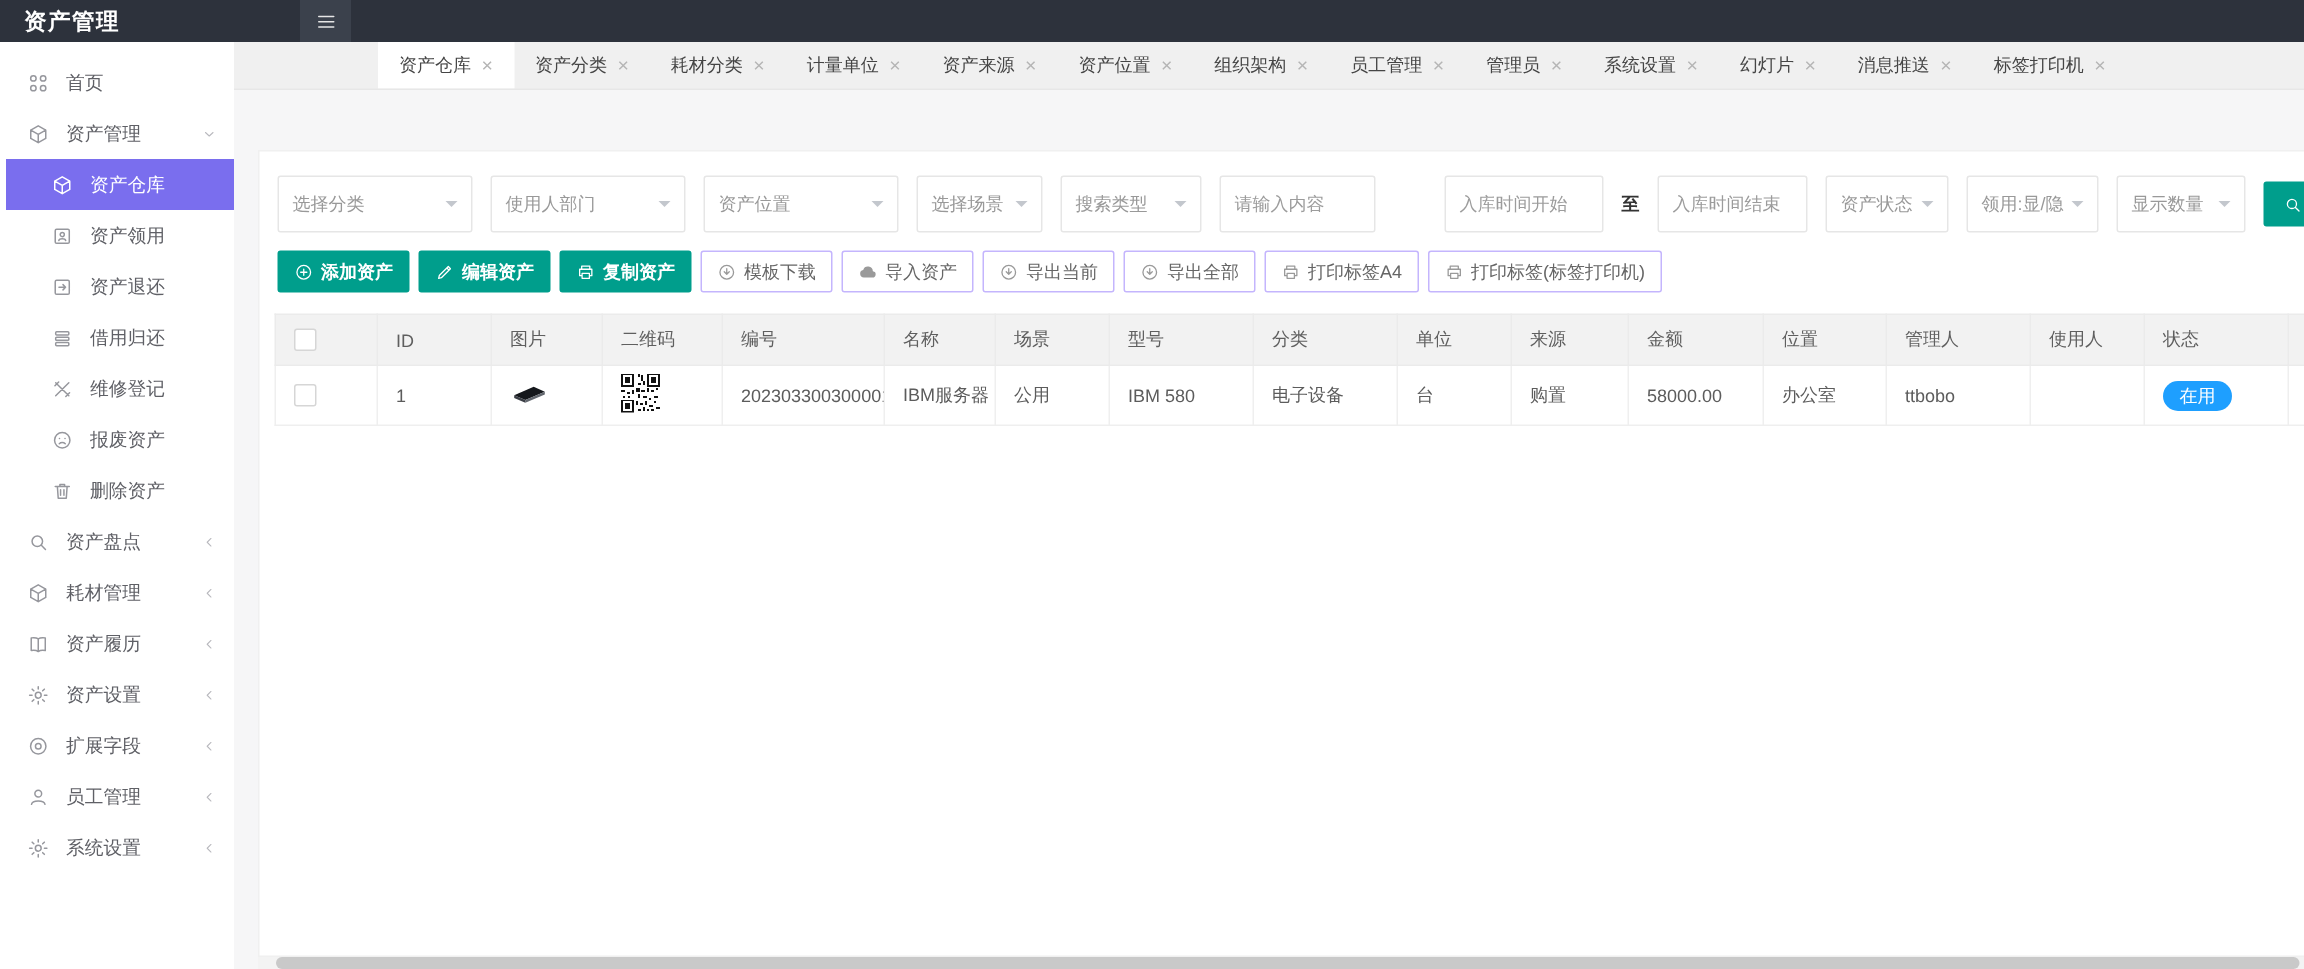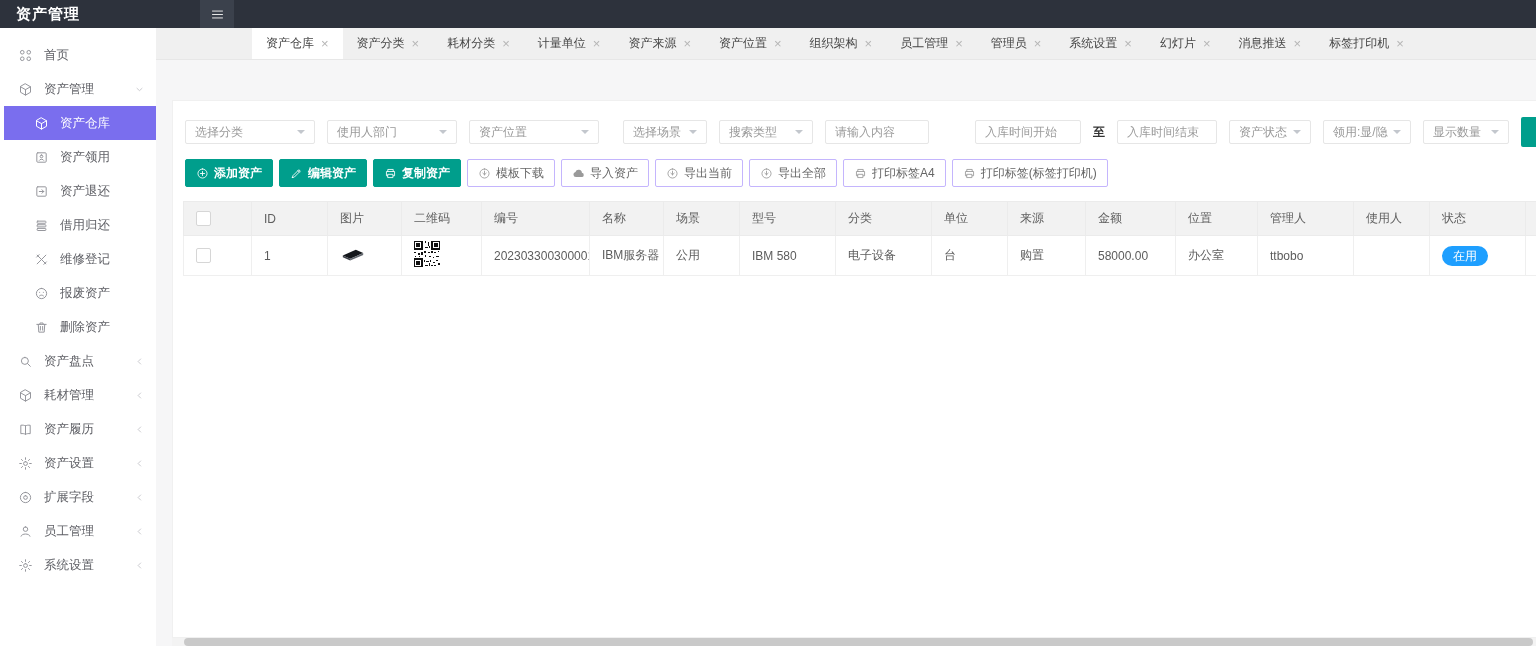--- a/index.html
+++ b/index.html
@@ -33,31 +33,31 @@
   .tab.desktop { background:#e5e5e5;margin-top:44px; }
   .tab.active { background:#fff; }
   .tab .ico { width:13px; height:13px; color:#555; }
   .tab .close { color:#b5b5b5; font-size:13px; line-height:1; cursor:pointer; }
 
   .content { position:absolute; left:0; right:0; top:32px; bottom:0; }
   .panel { position:absolute; left:16px; top:40px; right:0; bottom:8px; background:#fff; border:1px solid #f0f0f0; border-right:none; overflow:hidden; }
 
   
   #filters { display:flex; align-items:center; gap:12px; padding:16px 12px 12px 12px; white-space:nowrap; overflow:hidden; }
-  .fc { height:24px; border:1px solid #e6e6e6; border-radius:2px; background:#fff; display:flex; align-items:center; padding:0 9px; color:#999; font-size:12px; flex:none; cursor:pointer; }
+  .fc { height:38px; border:1px solid #e6e6e6; border-radius:2px; background:#fff; display:flex; align-items:center; padding:0 9px; color:#999; font-size:12px; flex:none; cursor:pointer; }
   input.fc { color:#666; cursor:text; outline:none; font-family:"Liberation Sans","DejaVu Sans",sans-serif; }
   input.fc::placeholder { color:#9c9c9c; }
   .fc .caret { margin-left:auto; width:0; height:0; border:4.5px solid transparent; border-top-color:#c3c7cd; transform:translateY(2px); }
   .flabel { color:#333; font-weight:bold; flex:none; }
   .search-btn { height:30px; background:#009e8c; color:#fff; border:none; border-radius:2px; display:flex; align-items:center; gap:5px; padding:0 13px; font-size:12.5px; flex:none; cursor:pointer; font-family:inherit; }
   .search-btn .ico { width:13px; height:13px; color:#fff; }
   #filters > :nth-child(1){ width:130px; }
   #filters > :nth-child(2){ width:130px; }
   #filters > :nth-child(3){ width:130px; }
-  #filters > :nth-child(4){ width:84px;margin-left:12px; }
+  #filters > :nth-child(4){ width:84px; }
   #filters > :nth-child(5){ width:94px; }
   #filters > :nth-child(6){ width:104px; }
   #filters > :nth-child(7){ width:106px; margin-left:34px; }
   #filters > :nth-child(9){ width:100px; }
   #filters > :nth-child(10){ width:82px; }
   #filters > :nth-child(11){ width:88px; }
   #filters > :nth-child(12){ width:86px; }
 
   
   #toolbar { display:flex; gap:6px; padding:0 12px 14px 12px; white-space:nowrap; }

